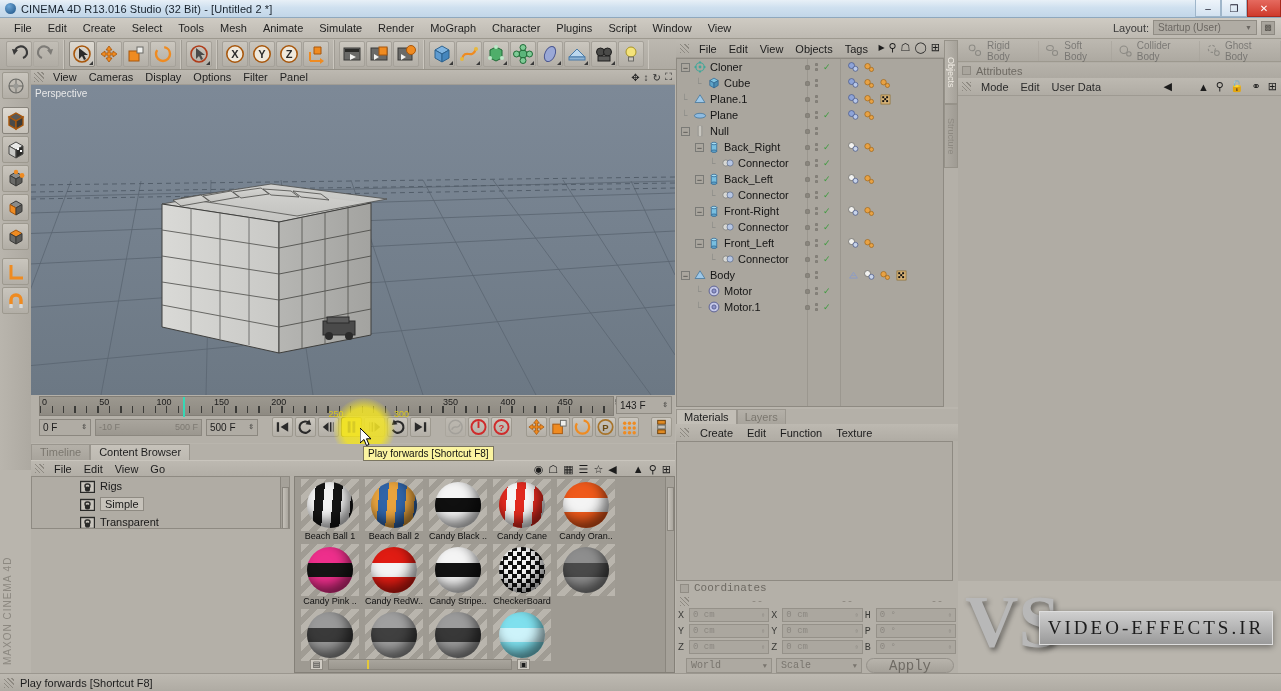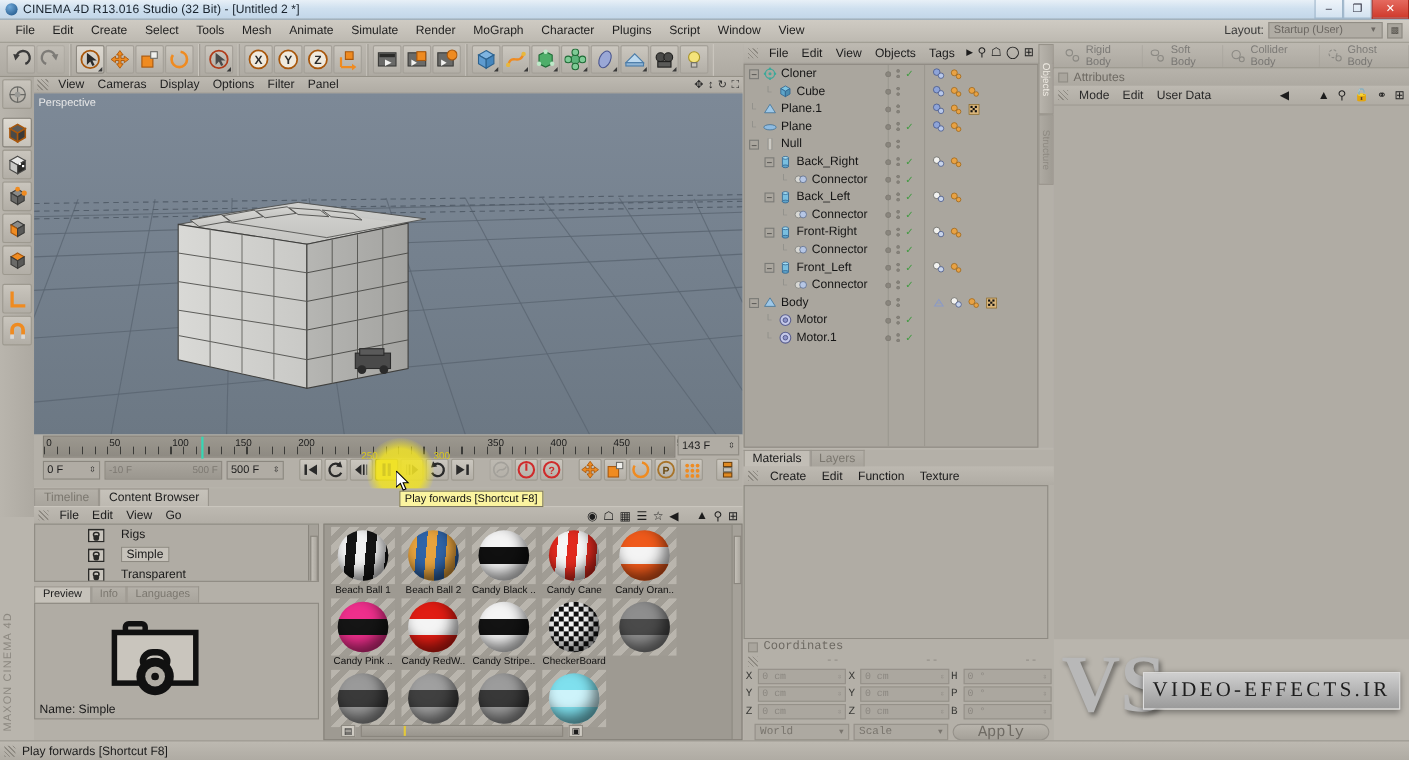--- a/index.html
+++ b/index.html
@@ -144,21 +144,21 @@
   .cbtab.active{ background:linear-gradient(to bottom,#c6c2ba,#bdb9b1); color:#1d1d1d;}
   .cbmenu{ height:16px; background:linear-gradient(to bottom,#bdb9b1,#b2aea6);
      display:flex;align-items:center; border-top:1px solid #c9c5bd; position:relative;}
   .cbmenu .grip{ width:9px;height:9px;margin:0 4px;
      background:repeating-linear-gradient(45deg,#8e8a82 0 1px,transparent 1px 3px);}
   .cbmenu .mi{ padding:0 6px; font-size:11px;}
   .cbmenu .ricons{ position:absolute;right:4px;top:0;height:16px;display:flex;align-items:center;gap:5px;}
   .cbbody{ position:absolute; left:0; top:32px; width:644px; height:197px; display:flex; }
   .cbleft{ width:259px; }
   .cbtree{ height:53px; background:#b0aca4; border:1px solid #8e8a82; position:relative; overflow:hidden;}
-  .treerow{ display:flex;align-items:center; height:18px; padding-left:48px; gap:15px;}
+  .treerow{ display:flex;align-items:center; height:18px; padding-left:48px; gap:5px;}
   .folderico{ width:15px;height:13px;position:relative; flex:0 0 auto;}
   .treelabel{ font-size:11px; color:#191919; }
   .treelabel.sel{ background:#c6c2ba; border:1px solid #8e8a82; padding:0 4px; }
   .cbpreview{ margin-top:4px; }
   .pvtabs{ display:flex; height:15px; }
   .pvtab{ padding:0 7px; font-size:10px; background:linear-gradient(to bottom,#b4b0a8,#a8a49c);
      border:1px solid #9a968e;border-bottom:none; color:#7b776f; line-height:14px;}
   .pvtab.active{ background:#c6c2ba; color:#1a1a1a;}
   .pvbody{ height:106px; background:#b0aca4; border:1px solid #8e8a82; position:relative;}
   .pvname{ position:absolute; left:4px; bottom:2px; font-size:11px; color:#1a1a1a;}
@@ -900,41 +900,20 @@
                     <rect x="5" y="4" width="5" height="4" rx="2" fill="none" stroke="#2a2a28" stroke-width="1.4"></rect>
                     <circle cx="7.5" cy="9" r="2.6" fill="#2a2a28"></circle>
                   </svg></span>
                 <span class="treelabel">Transparent</span>
               </div>
             </div>
           <div class="cbscroll">
             <div class="thumb"></div>
           </div>
         </div>
-        <div class="cbpreview">
-          <div class="pvtabs" id="pvtabs">
-              <div class="pvtab active">Preview</div>
-              <div class="pvtab">Info</div>
-              <div class="pvtab">Languages</div>
-            </div>
-          <div class="pvbody">
-            <svg width="120" height="80" viewBox="0 0 120 80" style="position:absolute;left:64px;top:10px">
-              <rect x="18" y="8" width="18" height="8" rx="3" fill="none" stroke="#111" stroke-width="5"></rect>
-              <rect x="8" y="16" width="74" height="46" fill="#c9c5bd" stroke="#111" stroke-width="5"></rect>
-              <rect x="34" y="34" width="22" height="16" rx="9" fill="none" stroke="#111" stroke-width="6"></rect>
-              <circle cx="45" cy="56" r="17" fill="#111"></circle>
-              <circle cx="45" cy="56" r="9" fill="#b0aca4"></circle>
-              <circle cx="45" cy="56" r="3.5" fill="#111"></circle>
-            </svg>
-            <div class="pvname">
-              <span>Name:</span>
-              <span>Simple</span>
-            </div>
-          </div>
-        </div>
       </div>
       <div class="cbgrid">
         <div class="gridinner" id="matgrid">
             <div class="matcell">
               <div class="matthumb">
                 <div class="ball" style="background:repeating-linear-gradient(95deg,#f2f2f2 0 9px,#151515 9px 18px);"></div>
               </div>
               <div class="matname">Beach Ball 1</div>
             </div>
             <div class="matcell">

